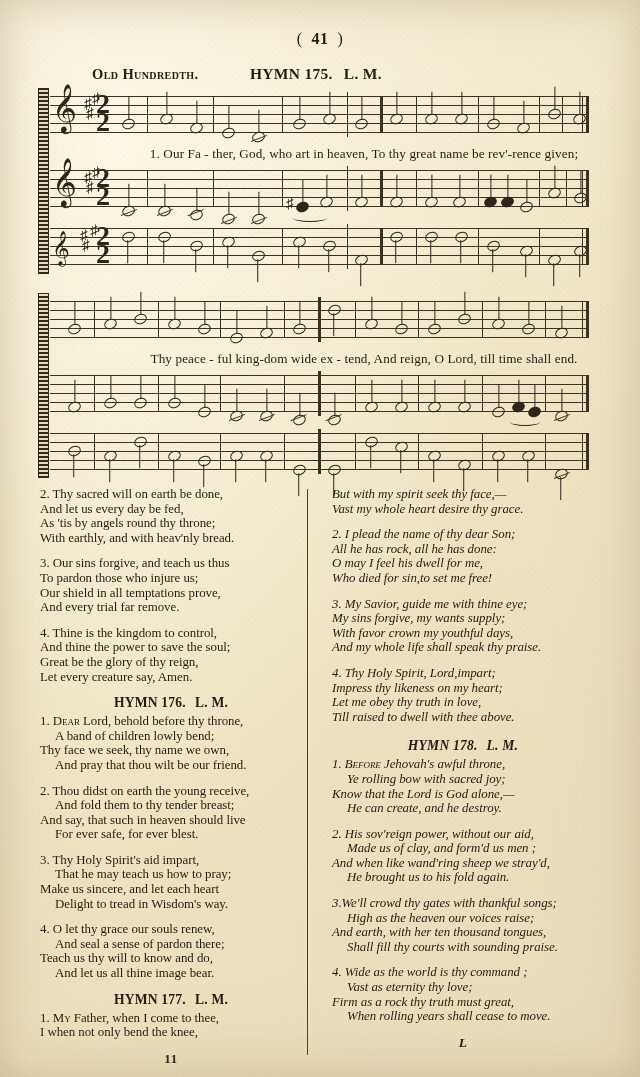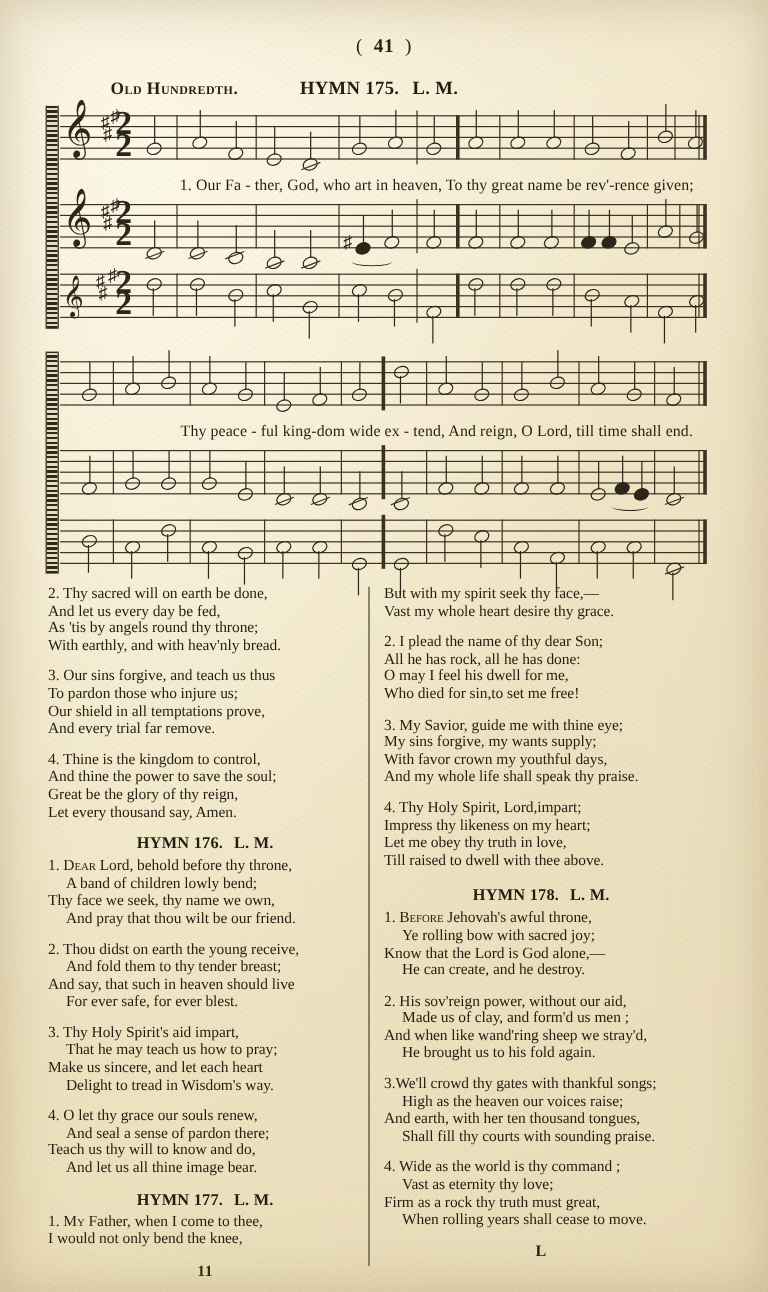--- a/index.html
+++ b/index.html
@@ -98,21 +98,21 @@
     font-size:13.2px;letter-spacing:.1px;white-space:nowrap;
   }
 
   
   .cols{position:absolute;left:0;top:487px;width:640px;height:585px;}
   .divider{
     position:absolute;left:307px;top:2px;width:1.1px;height:566px;background:#4a4031;
   }
   .col{position:absolute;top:0;width:262px;}
   .col.left{left:40px;}
-  .col.right{left:320px;}
+  .col.right{left:332px;font-style:italic;}
   .stanza{margin:0 0 11px 0;}
   .stanza p{
     margin:0;font-size:12.9px;line-height:14.6px;white-space:nowrap;
     letter-spacing:-.05px;
   }
   .stanza p.ind{padding-left:15px;}
   .sc{font-variant:small-caps;}
   .hymn-head{
     text-align:center;font-weight:bold;font-size:13.6px;
     margin:4px 0 3px 0;letter-spacing:.2px;
@@ -616,21 +616,21 @@
       <div class="stanza">
         <p>3.  Our sins forgive, and teach us thus</p>
         <p>To pardon those who injure us;</p>
         <p>Our shield in all temptations prove,</p>
         <p>And every trial far remove.</p>
       </div>
       <div class="stanza">
         <p>4.  Thine is the kingdom to control,</p>
         <p>And thine the power to save the soul;</p>
         <p>Great be the glory of thy reign,</p>
-        <p>Let every thousand say, Amen.</p>
+        <p>Let every creature say, Amen.</p>
       </div>
 
       <div class="hymn-head">
         <span>HYMN 176.</span><span class="meter">L. M.</span>
       </div>
 
       <div class="stanza">
         <p class="sc-line">1. <span class="sc">Dear</span> Lord, behold before thy throne,</p>
         <p class="ind">A band of children lowly bend;</p>
         <p>Thy face we seek, thy name we own,</p>
@@ -653,21 +653,21 @@
         <p class="ind">And seal a sense of pardon there;</p>
         <p>Teach us thy will to know and do,</p>
         <p class="ind">And let us all thine image bear.</p>
       </div>
 
       <div class="hymn-head">
         <span>HYMN 177.</span><span class="meter">L. M.</span>
       </div>
       <div class="stanza">
         <p class="sc-line">1. <span class="sc">My</span> Father, when I come to thee,</p>
-        <p>I would not only bend the knee,</p>
+        <p>I when not only bend the knee,</p>
       </div>
       <div class="sig">11</div>
     </div>
 
     <div class="col right">
       <div class="stanza">
         <p>But with my spirit seek thy face,—</p>
         <p>Vast my whole heart desire thy grace.</p>
       </div>
       <div class="stanza">

